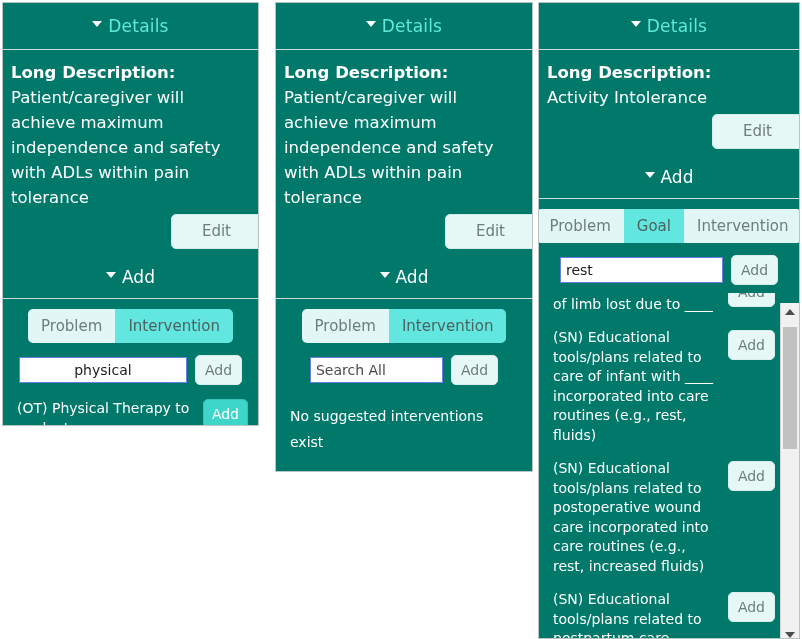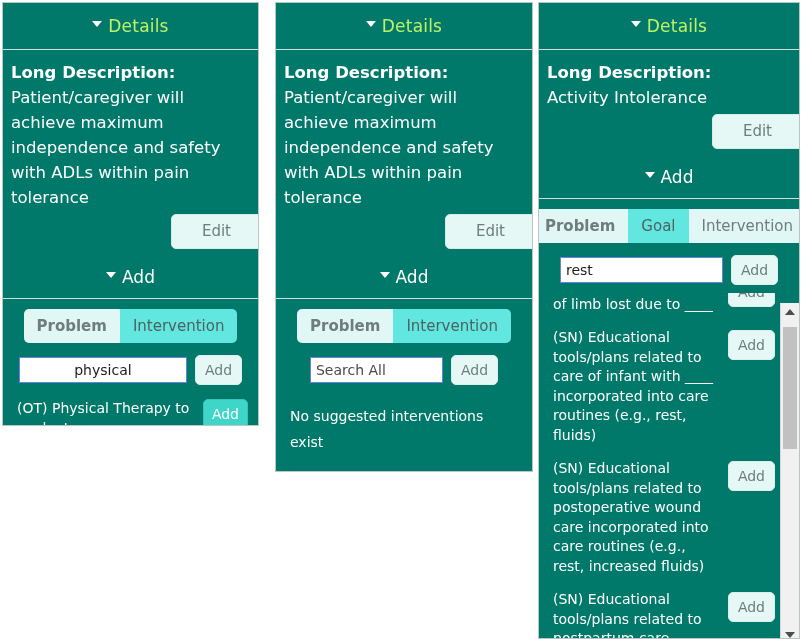--- a/index.html
+++ b/index.html
@@ -32,21 +32,21 @@
   
   .details-header {
     height: 47px;
     display: flex;
     align-items: center;
     justify-content: center;
     border-bottom: 1px solid #cfdcda;
     box-sizing: border-box;
   }
   .details-label {
-    color: #bef264;
+    color: #5eead4;
     font-size: 17px;
     letter-spacing: .2px;
   }
   .caret {
     display: inline-block;
     width: 0; height: 0;
     border-left: 5px solid transparent;
     border-right: 5px solid transparent;
     border-top: 6px solid #ffffff;
     margin-right: 6px;
@@ -119,21 +119,21 @@
   .tab {
     background: #e0f7f5;
     color: #6f7d7b;
     font-size: 15px;
     padding: 7px 13px;
     border: none;
     cursor: pointer;
     font-family: "DejaVu Sans", "Liberation Sans", sans-serif;
     line-height: 20px;
   }
-  .tab:first-child { border-radius: 5px 0 0 5px; font-weight: bold; }
+  .tab:first-child { border-radius: 5px 0 0 5px; }
   .tab:last-child  { border-radius: 0 5px 5px 0; }
   .tab.active { background: #62e6e0; color: #4d6360; }
 
   
   .search-row {
     display: flex;
     align-items: center;
     justify-content: center;
     gap: 8px;
     margin-top: 12px;

